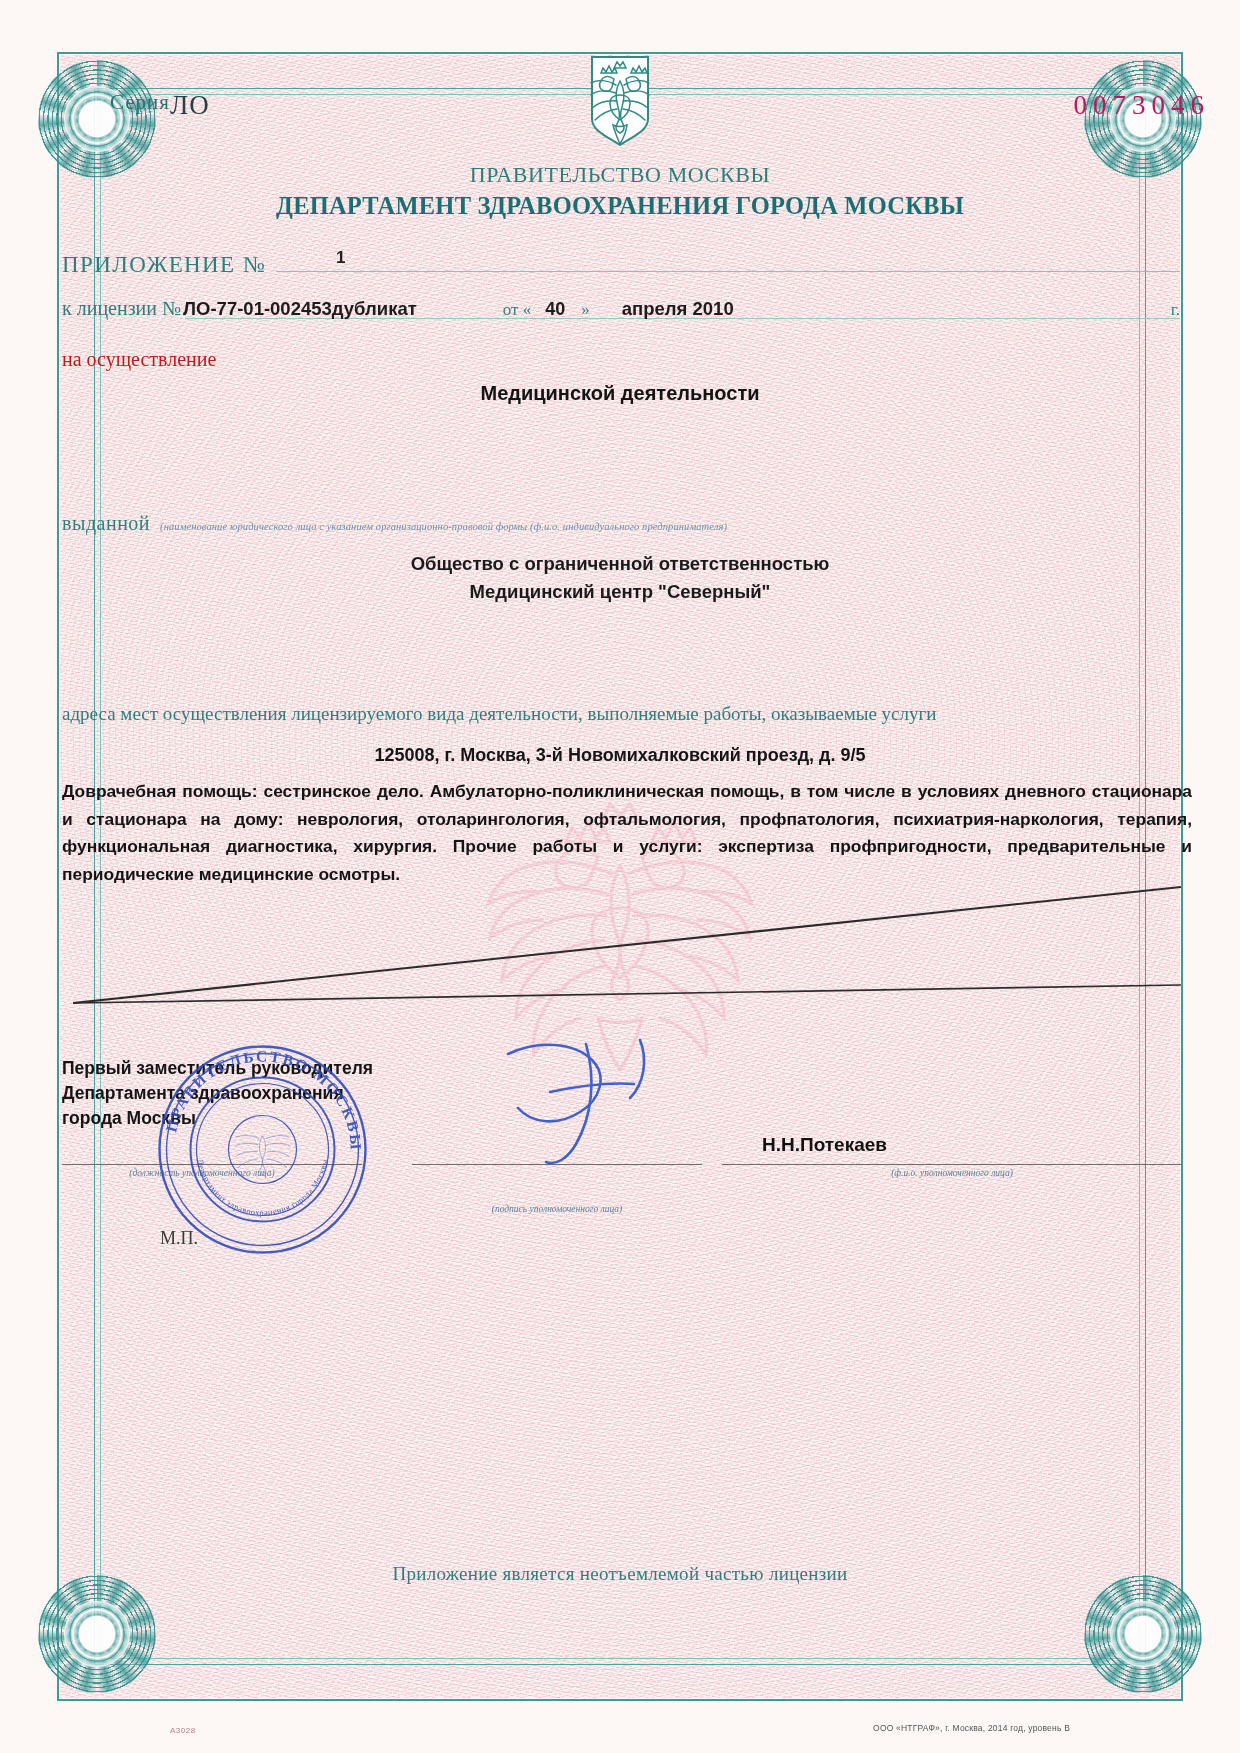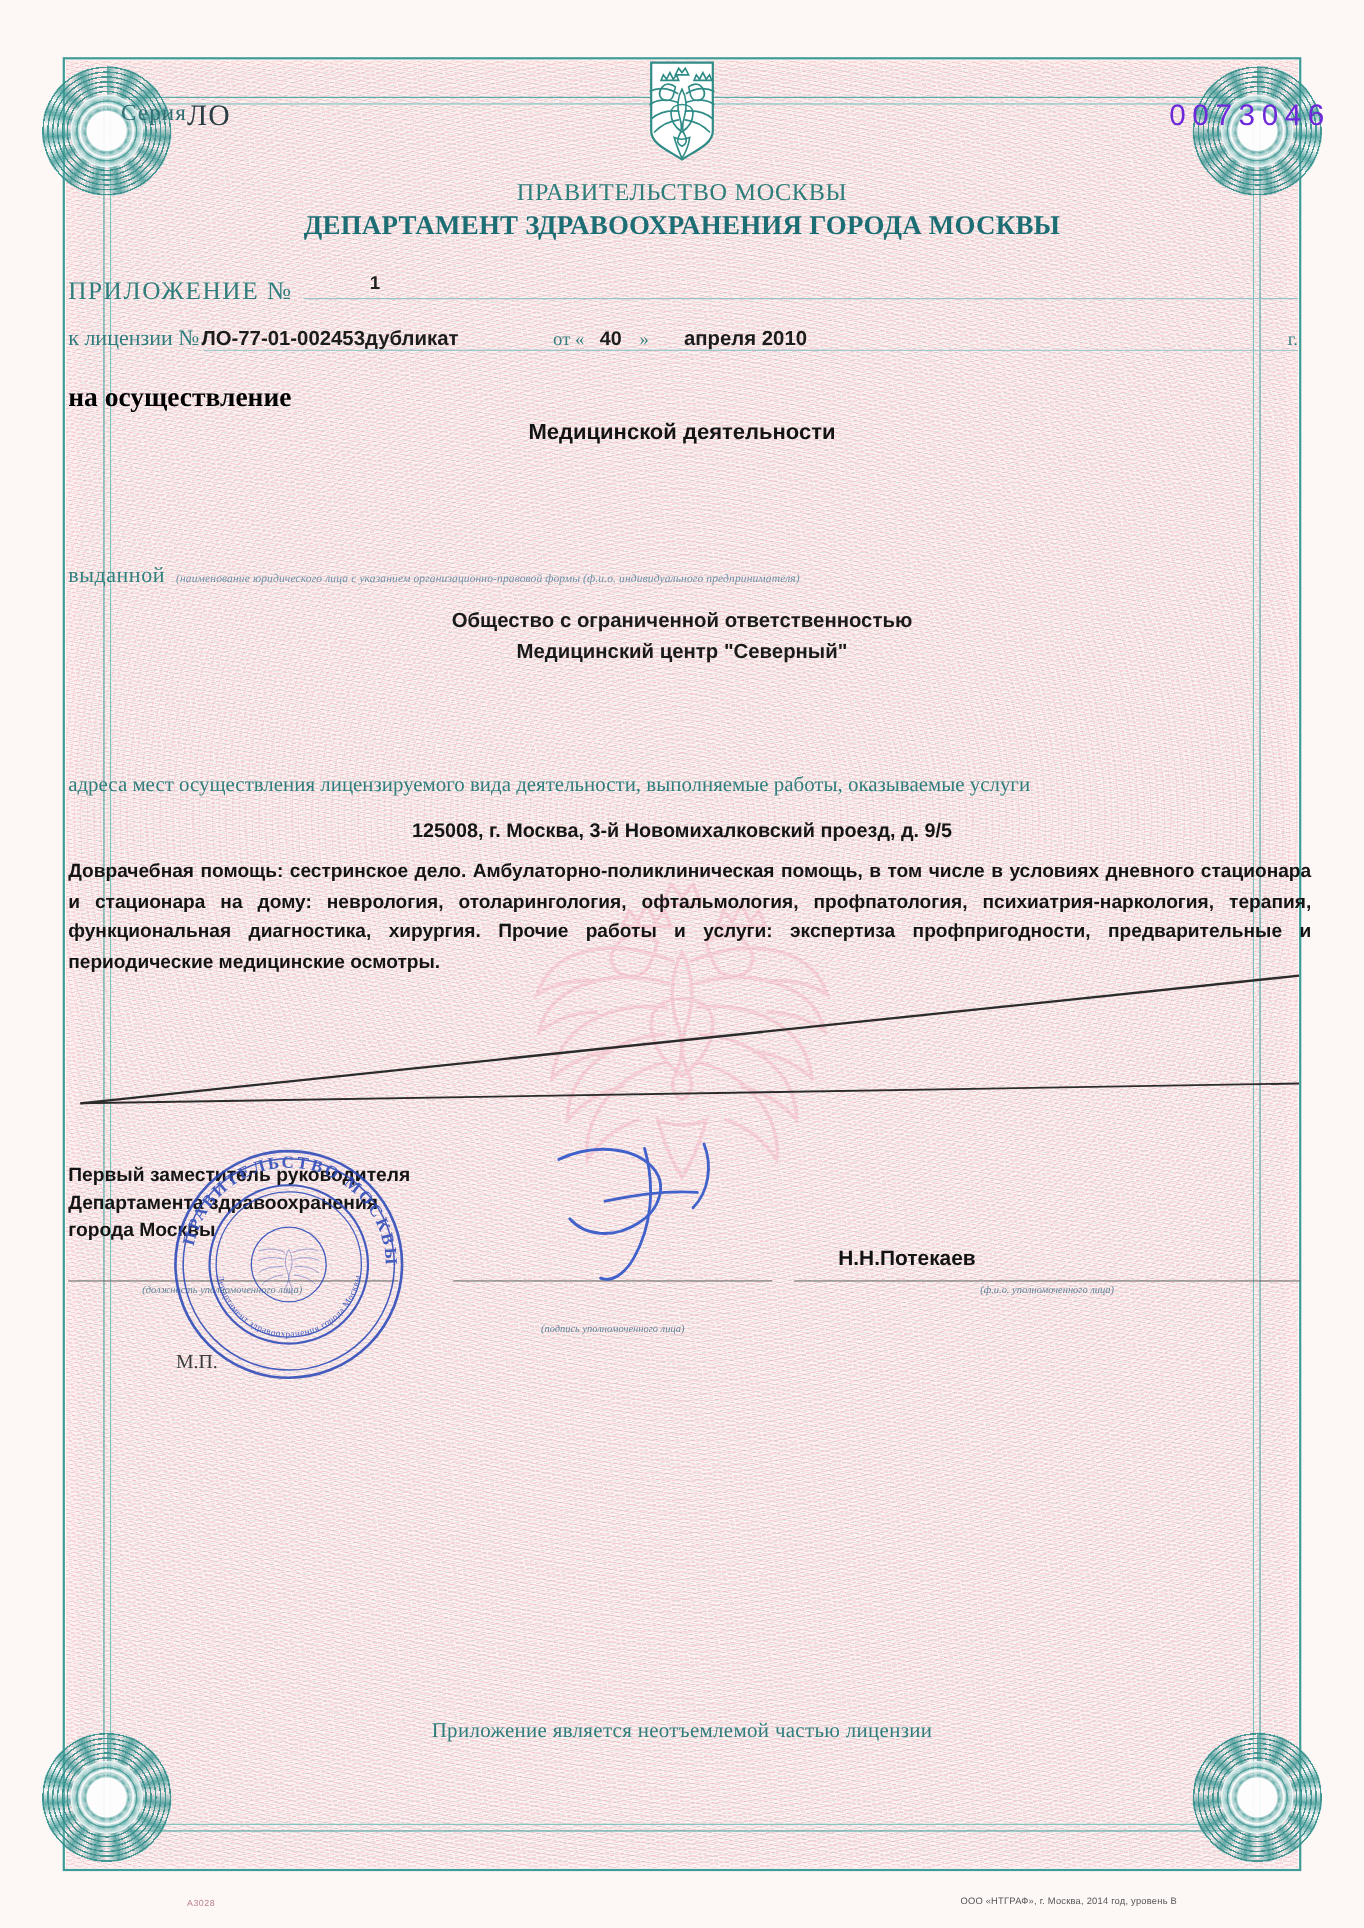--- a/index.html
+++ b/index.html
@@ -96,22 +96,22 @@
   .serial-label {
     font-family: "Liberation Serif", serif;
     font-size: 21px; color: #2f6f74; letter-spacing: 1px;
   }
   .serial-value {
     font-family: "Liberation Serif", serif;
     font-size: 27px; color: #2c3e45; letter-spacing: 1px;
   }
   .serial-number {
     margin-left: auto;
-    font-family: Liberation Sans, sans-serif;
-    font-size: 27px; color: #6d28d9; letter-spacing: 6px;
+    font-family: Liberation Serif, serif;
+    font-size: 27px; color: #be185d; letter-spacing: 6px;
   }
 
   .crest {
     position: absolute; left: 50%; top: 55px; transform: translateX(-50%);
     width: 62px; height: 92px;
   }
 
   .gov-title {
     position: absolute; left: 0; right: 0; top: 162px;
     text-align: center;
@@ -180,21 +180,21 @@
     border-bottom: 1px solid #9ec6ca;
   }
   .underline-lic {
     position: absolute; left: 185px; right: 485px; top: 318px;
     border-bottom: 1px solid #9ec6ca;
   }
 
   .na-osushch {
     position: absolute; left: 62px; top: 348px;
     font-family: "Liberation Serif", serif;
-    font-size: 25px; color: #000000; font-weight: bold;
+    font-size: 20px; color: #b91c1c;
   }
 
   .activity-title {
     position: absolute; left: 0; right: 0; top: 382px;
     text-align: center;
     font-size: 20px; font-weight: bold; color: #141414;
   }
   .activity-note {
     position: absolute; left: 20px; right: 20px; top: 412px;
     text-align: center;

